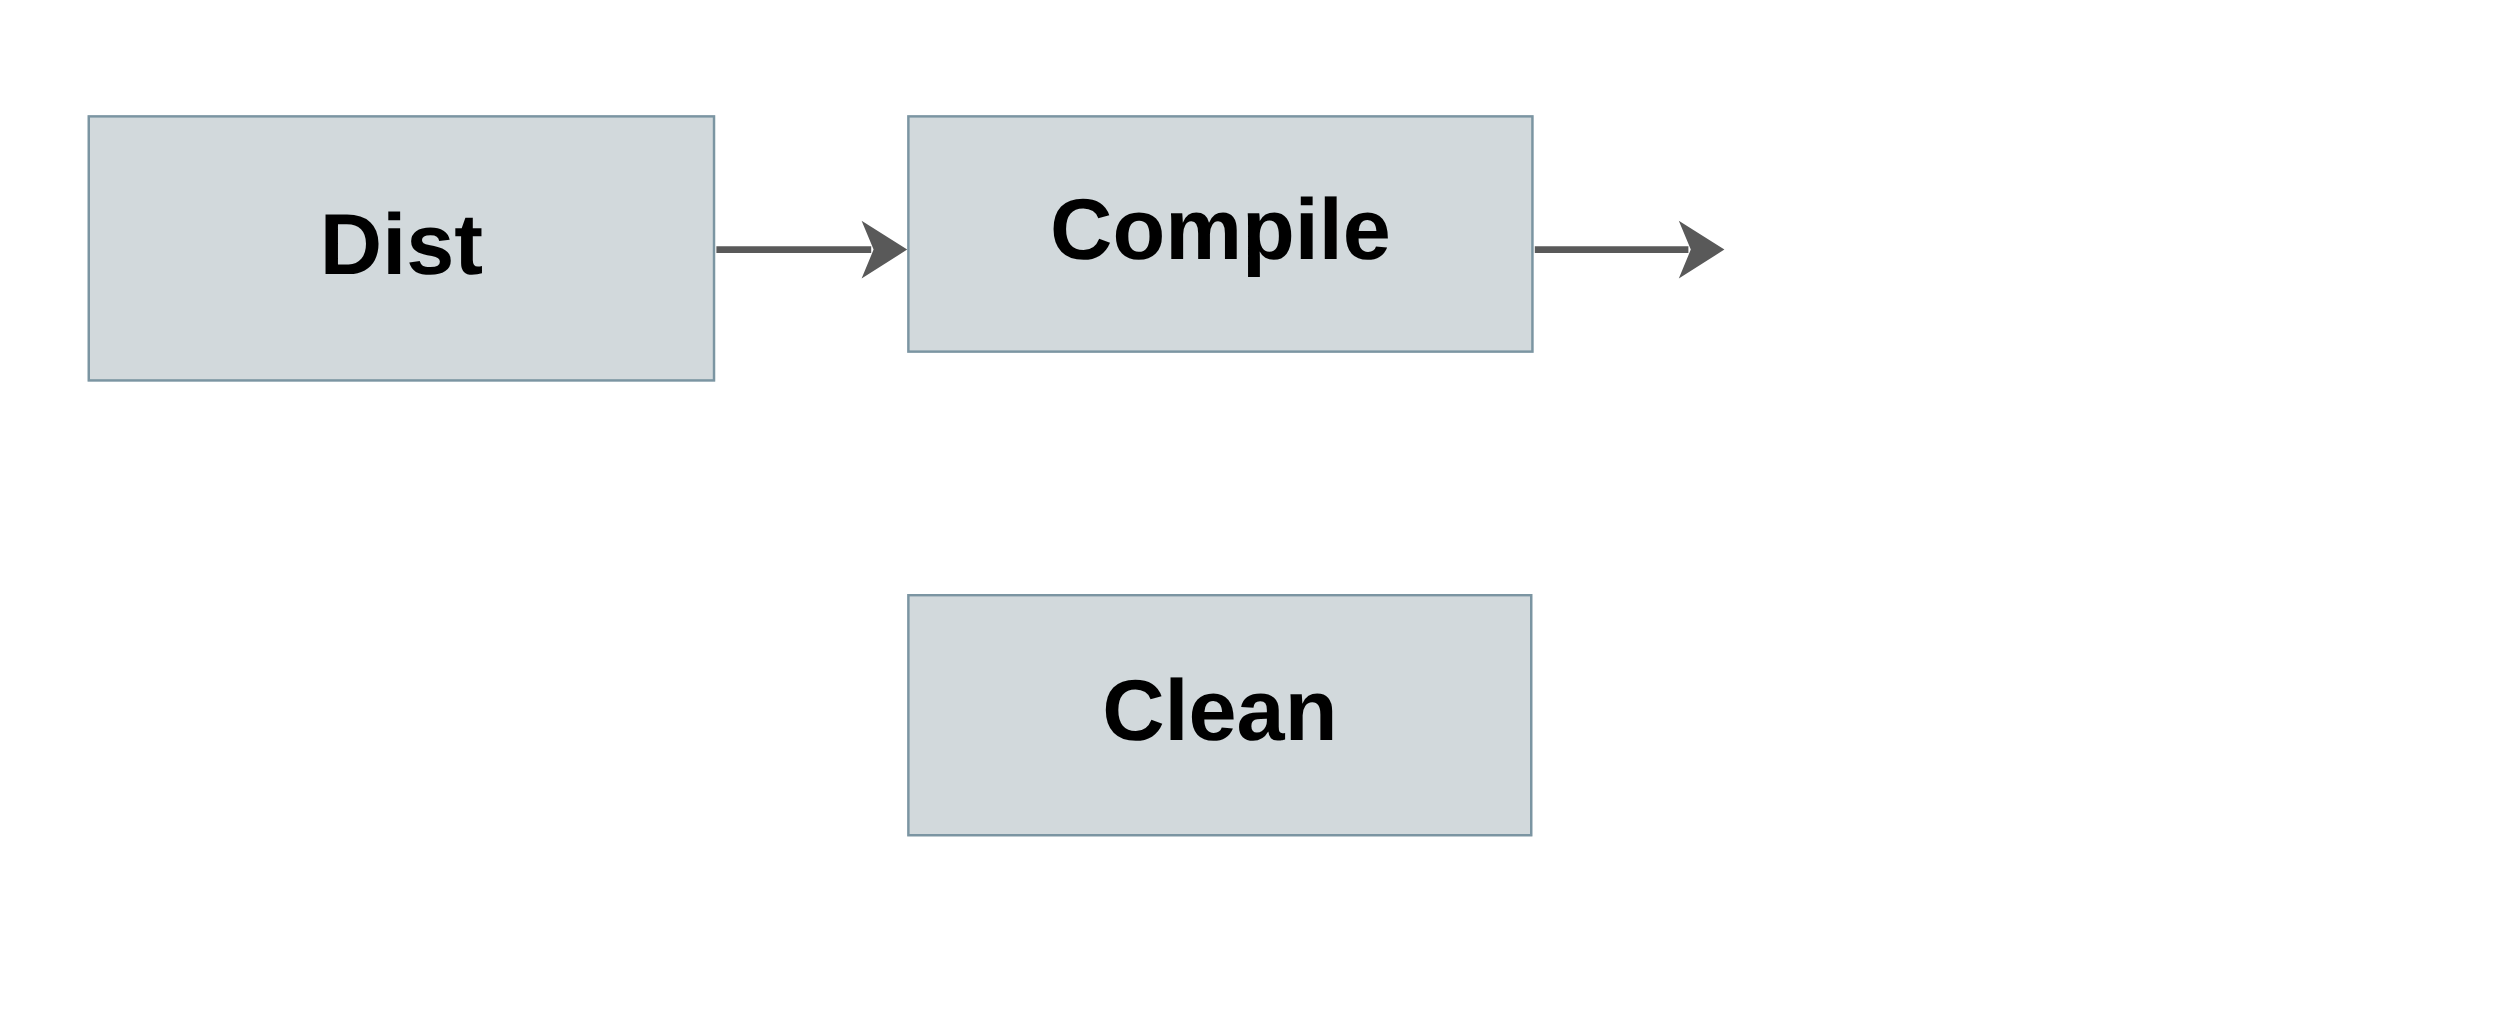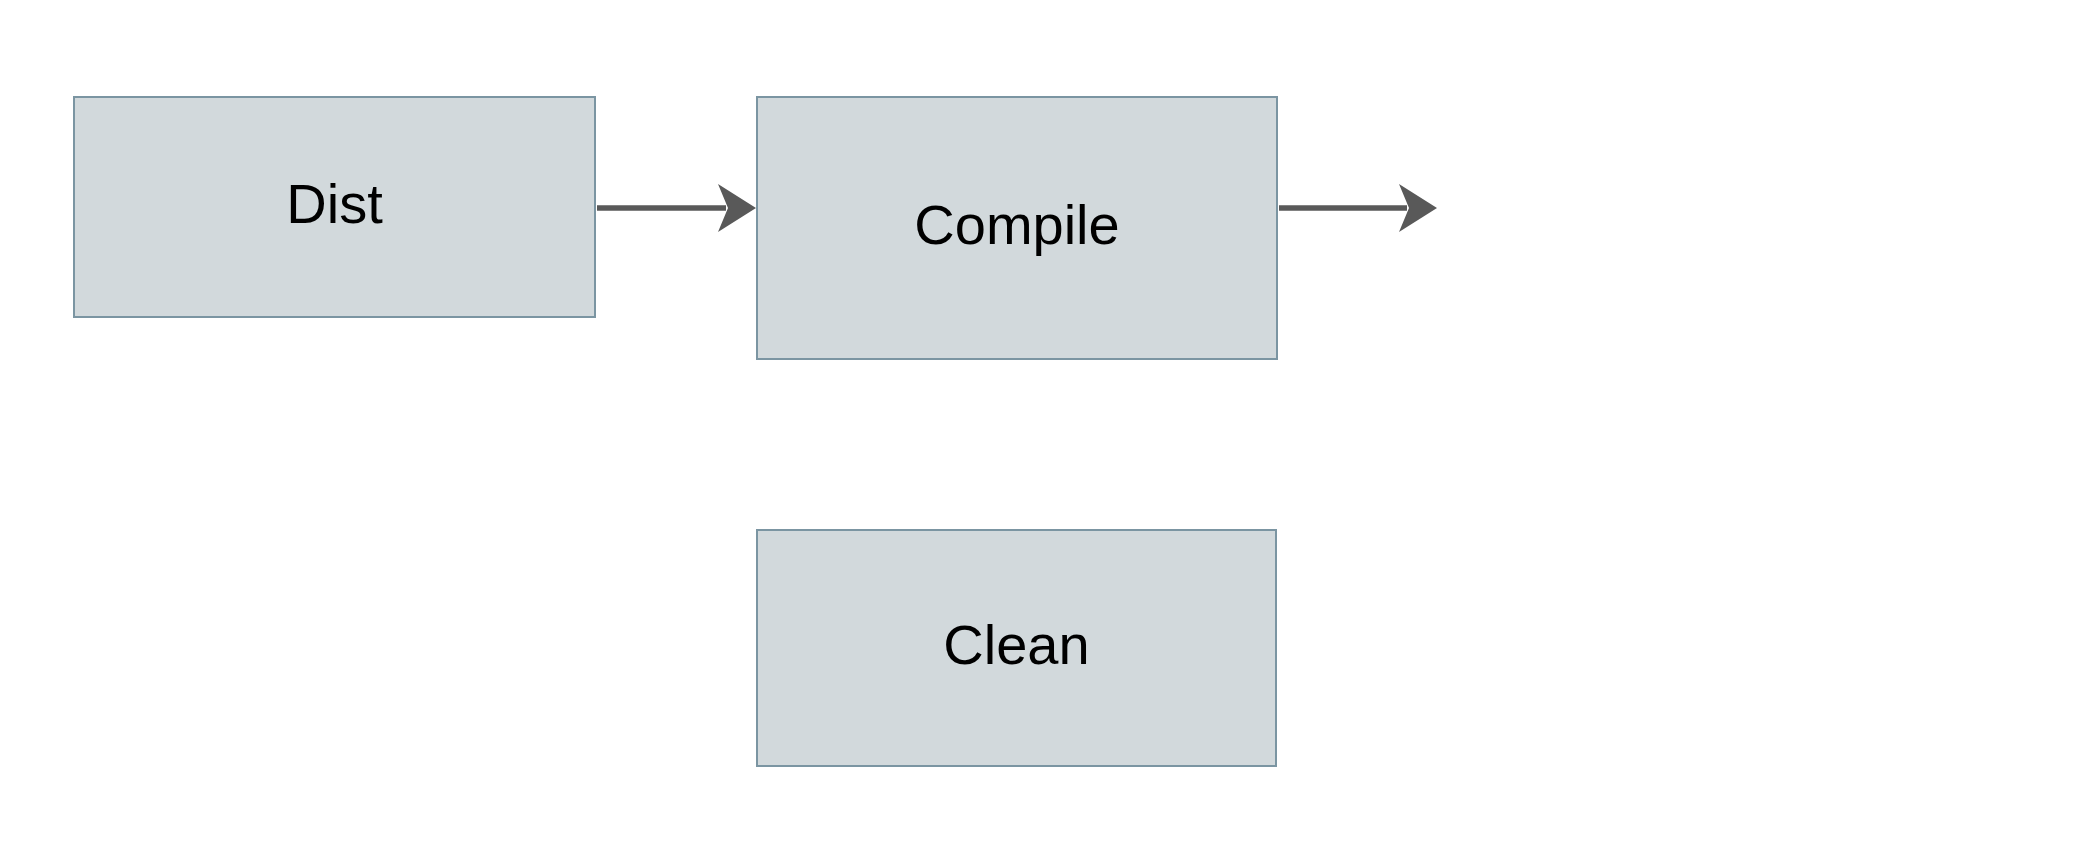--- a/index.html
+++ b/index.html
@@ -24,31 +24,31 @@
   .node {
     position: absolute;
     background: var(--node-fill);
     border: 2.5px solid var(--node-border);
     display: flex;
     align-items: center;
     justify-content: center;
   }
   .node .label {
     color: var(--text);
-    font-size: 56px;
-    font-weight: 400;
+    font-size: 72px;
+    font-weight: 700;
     letter-spacing: 0px;
     line-height: 1;
     padding-bottom: 6px; 
     white-space: nowrap;
   }
   .node-dist    { left: 73px;   top: 96px;  width: 523px; height: 222px; }
-  .node-compile { left: 756px;  top: 96px;  width: 522px; height: 264px; }
+  .node-compile { left: 756px;  top: 96px;  width: 522px; height: 198px; }
   .node-init    { left: 1437px; top: 96px;  width: 522px; height: 222px; }
-  .node-clean   { left: 756px;  top: 529px; width: 521px; height: 238px; }
+  .node-clean   { left: 756px;  top: 495px; width: 521px; height: 202px; }
   .edges {
     position: absolute;
     left: 0; top: 0;
     width: 2078px; height: 848px;
     pointer-events: none;
   }
   .edge-line { stroke: var(--arrow); stroke-width: 5.5px; fill: none; }
   .edge-head { fill: var(--arrow); stroke: none; }
 </style>
 </head>

